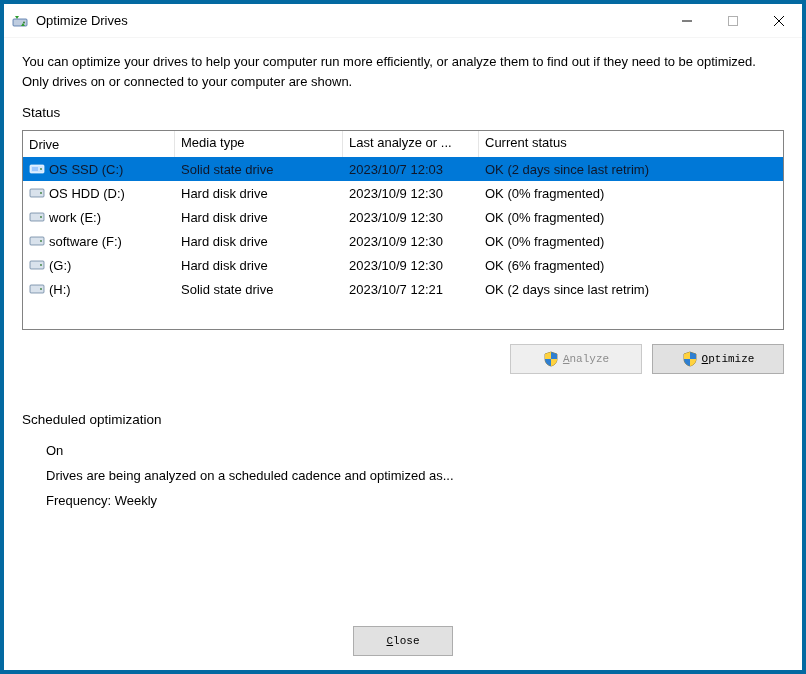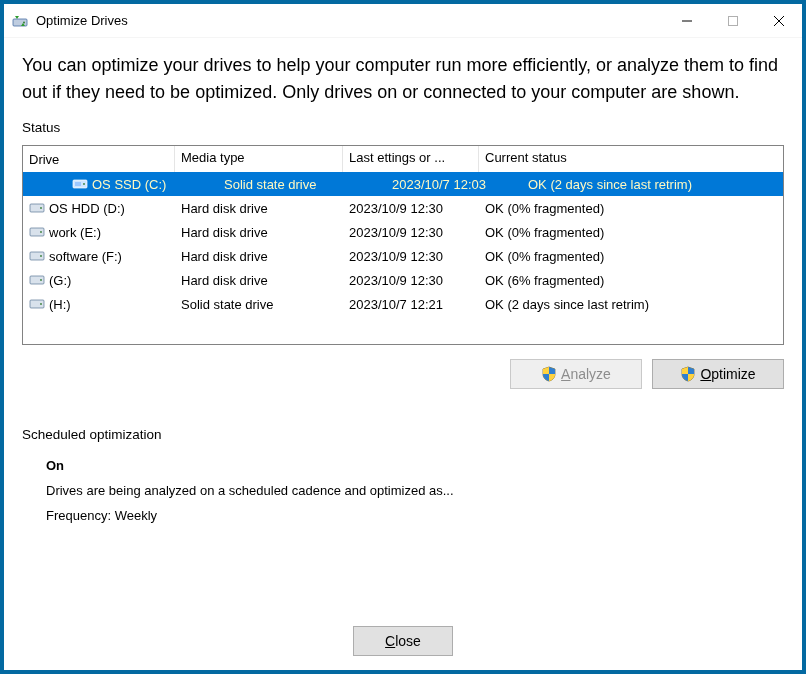--- a/index.html
+++ b/index.html
@@ -44,21 +44,21 @@
   .win-btn.disabled { color: #b0b0b0; }
   .win-btn svg { width: 10px; height: 10px; stroke: currentColor; }
   .content {
     flex: 1;
     padding: 8px 18px 14px 18px;
     display: flex;
     flex-direction: column;
     min-height: 0;
   }
   .desc {
-    font-size: 18px;
+    font-size: 13px;
     color: #000;
     line-height: 1.5;
     padding: 6px 0 14px 0;
   }
   .section-label {
     font-size: 13.5px;
     color: #000;
     padding-bottom: 10px;
   }
   .drive-table {
@@ -79,37 +79,37 @@
     overflow: hidden;
     white-space: nowrap;
   }
   .dt-head .col:last-child { border-right: none; }
   .dt-body .row {
     display: flex;
     height: 24px;
     align-items: center;
     white-space: nowrap;
   }
-  .dt-body .row.selected { background: #0078d7; color: #fef9c3; padding-left: 43px; }
+  .dt-body .row.selected { background: #0078d7; color: #0f172a; }
   .dt-body .cell { padding: 0 6px; overflow: hidden; }
   .c-drive  { width: 152px; padding-left: 6px; display:flex; align-items:center; gap:4px; }
   .c-media  { width: 168px; }
   .c-last   { width: 136px; }
   .c-status { flex: 1; }
   .drive-ic { width:16px; height:16px; flex:none; }
   .drive-ic svg { width:16px; height:16px; display:block; }
   .btn-row {
     display: flex;
     justify-content: flex-end;
     gap: 10px;
     padding: 14px 0 10px 0;
   }
   button.win {
-    font-family: Liberation Sans, sans-serif;
-    font-size: 14px;
+    font-family: Liberation Mono, monospace;
+    font-size: 11px;
     background: #e1e1e1;
     border: 1px solid #adadad;
     padding: 0 20px;
     height: 30px;
     min-width: 132px;
     display: inline-flex;
     align-items: center;
     justify-content: center;
     gap: 4px;
     color: #000;
@@ -121,21 +121,21 @@
   }
   .underline-ak { text-decoration: underline; text-underline-offset: 1px; }
   .sched-box {
     margin-top: 28px;
   }
   .sched-body {
     padding: 6px 0 0 24px;
     display: flex;
     gap: 20px;
   }
-  .sched-text .on { font-weight: 700; margin-bottom: 10px; }
+  .sched-text .on { font-weight: 400; margin-bottom: 10px; }
   .sched-text .line { margin-bottom: 10px; }
   .shield { width:16px; height:16px; flex:none; }
   .shield svg { width:16px; height:16px; display:block; }
   .footer {
     margin-top: auto;
     display: flex;
     justify-content: center;
     padding-top: 8px;
   }
   button.win.close { min-width: 100px; }
@@ -178,21 +178,21 @@
   <div class="content">
 
     <div class="desc">You can optimize your drives to help your computer run more efficiently, or analyze them to find out if they need to be optimized. Only drives on or connected to your computer are shown.</div>
 
     <div class="section-label">Status</div>
 
     <div class="drive-table">
       <div class="dt-head">
         <div class="col c-drive">Drive</div>
         <div class="col c-media">Media type</div>
-        <div class="col c-last">Last ettings or ...</div>
+        <div class="col c-last">Last analyze or ...</div>
         <div class="col c-status">Current status</div>
       </div>
       <div class="dt-body" id="dt-body">
           <div class="row selected">
             <div class="cell c-drive">
               <span class="drive-ic">
                 <svg viewBox="0 0 16 16">
                   <rect x="1" y="4" width="14" height="8" rx="1" fill="#cfe6ff" stroke="#fff" stroke-width="0.7"></rect>
                   <rect x="3" y="6" width="6" height="4" fill="#9cc8ff"></rect>
                   <circle cx="12" cy="8" r="0.9" fill="#3a7f3a"></circle>

